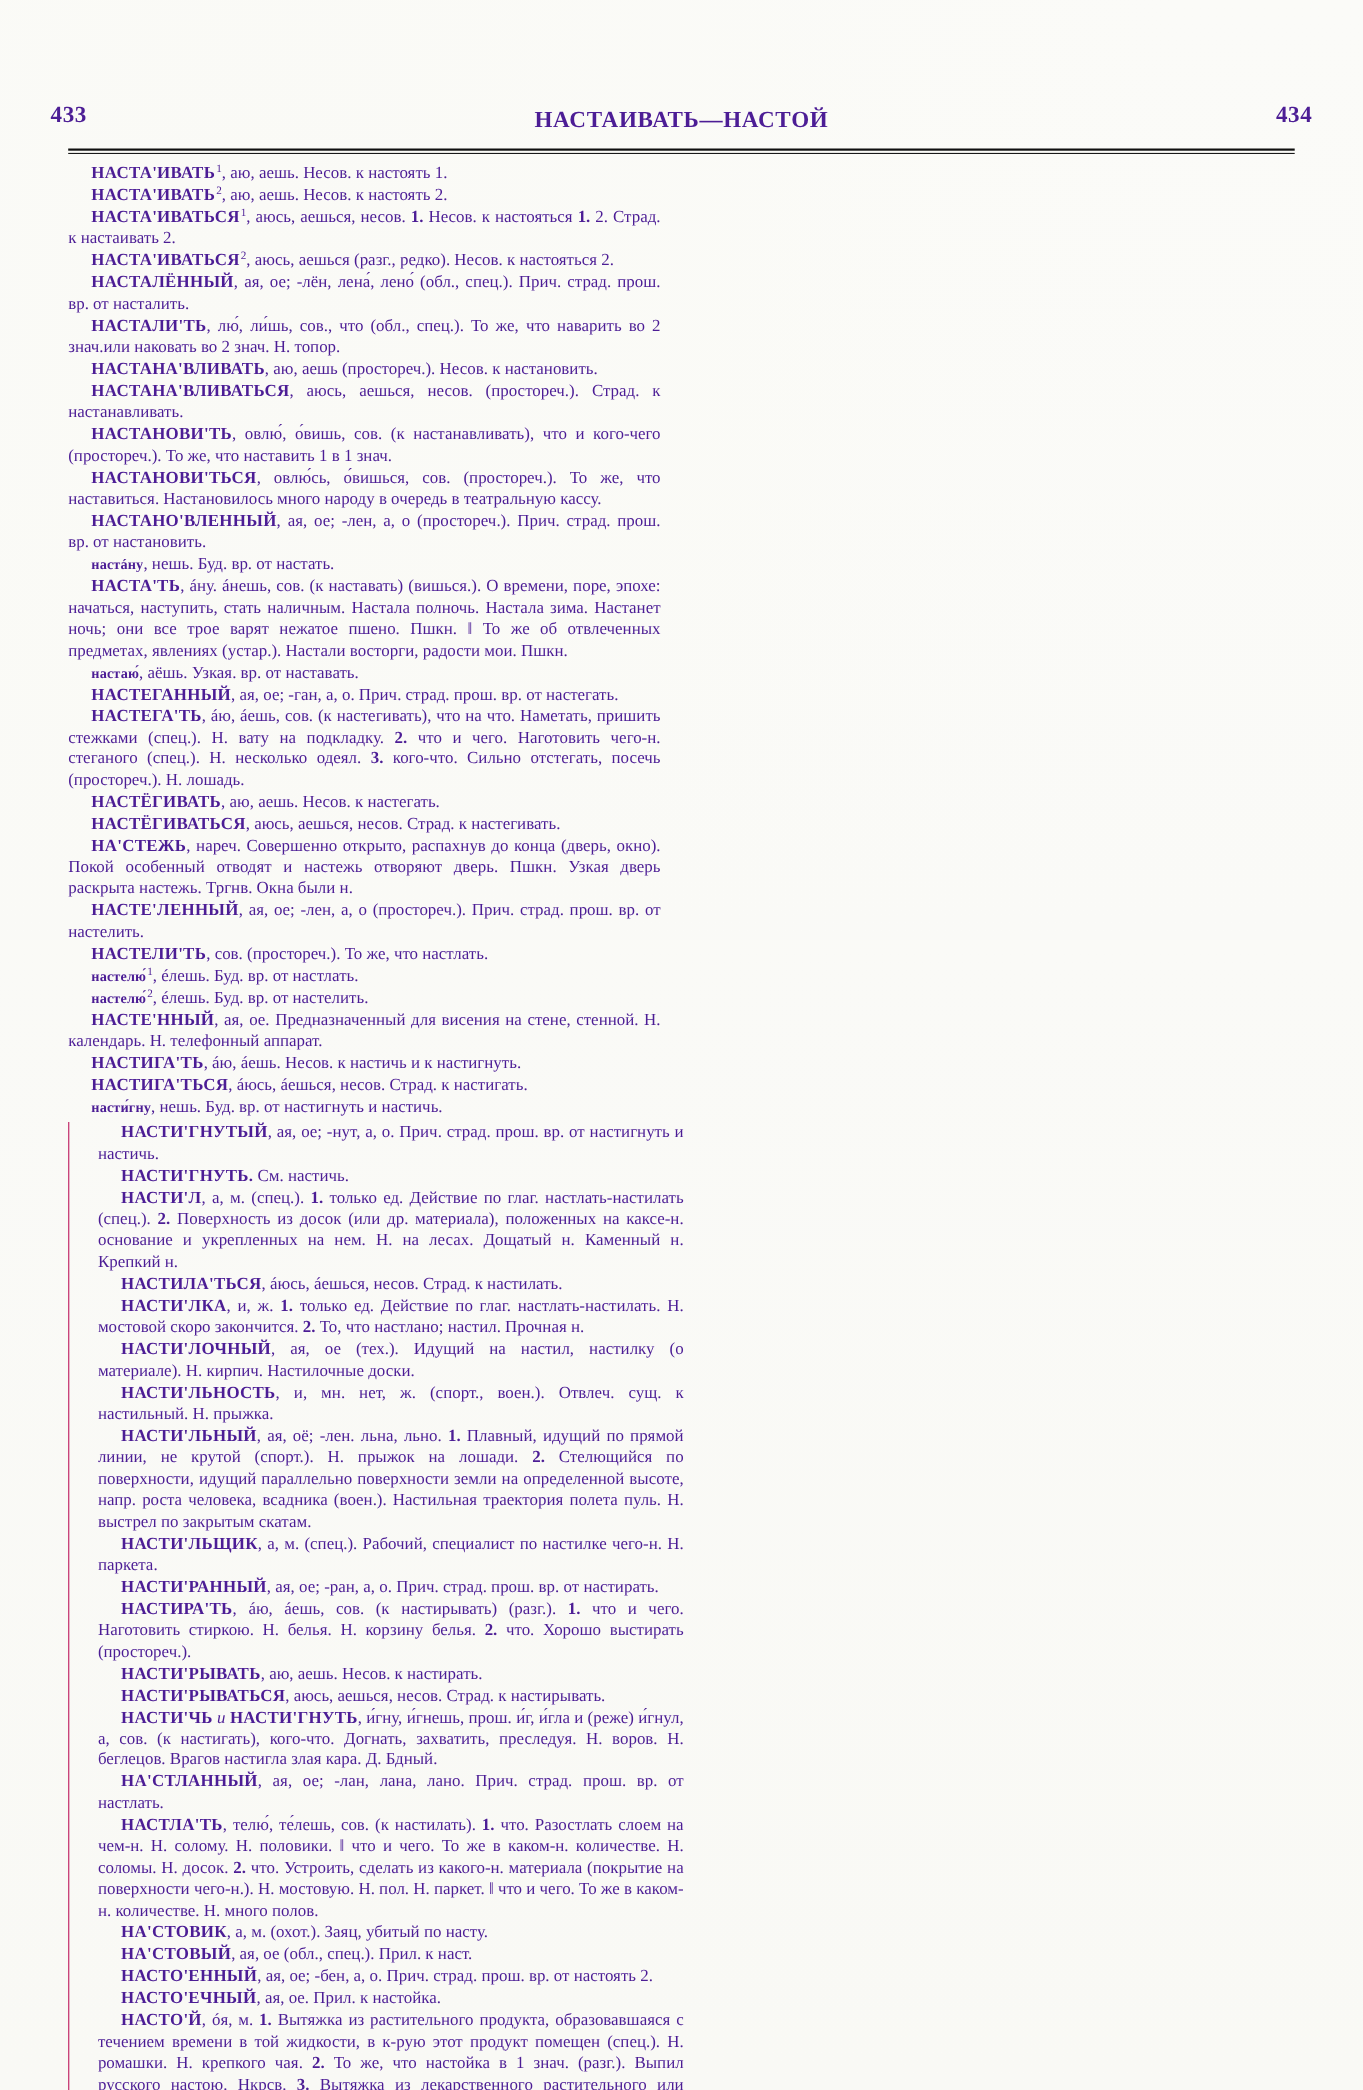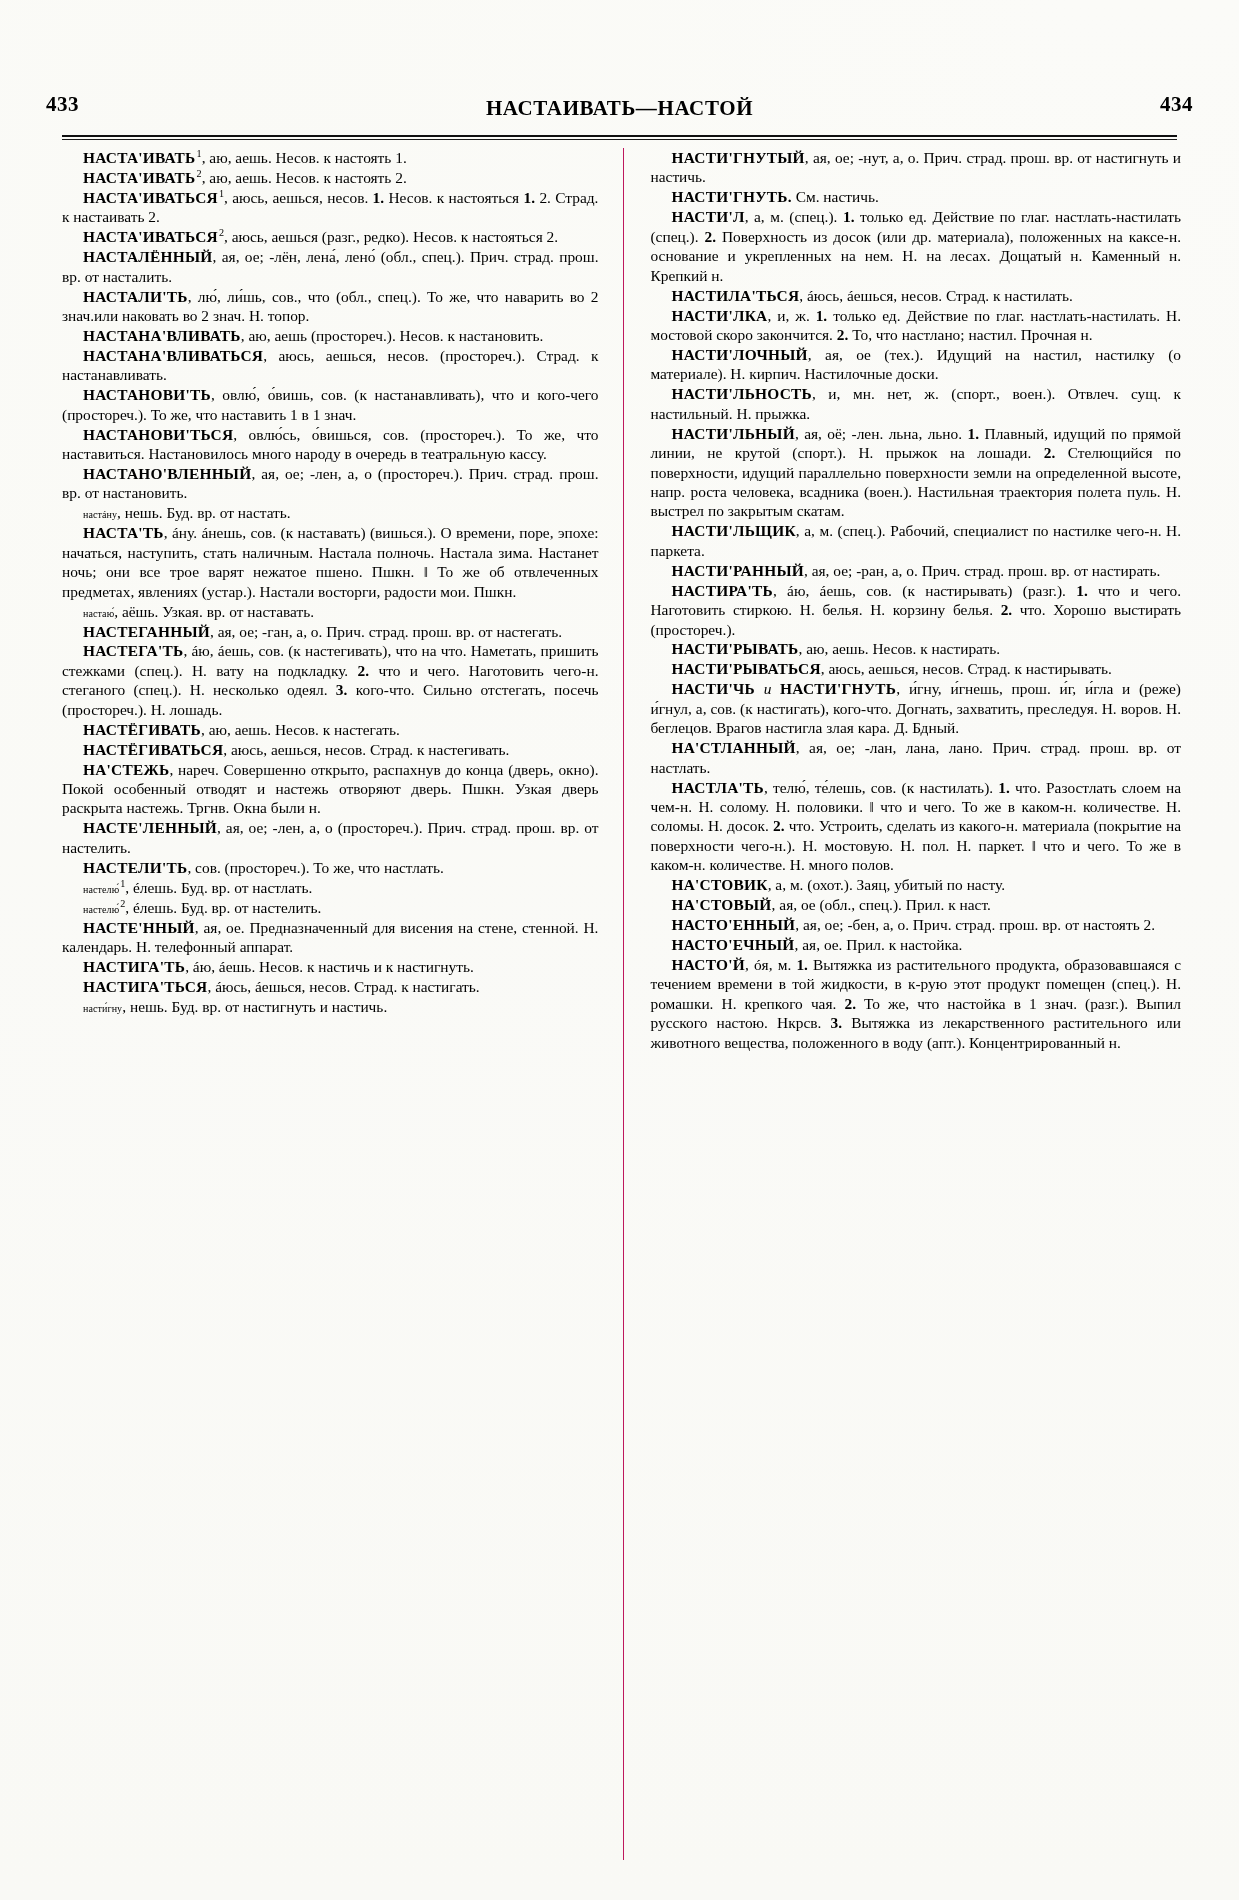--- a/index.html
+++ b/index.html
@@ -10,21 +10,21 @@
   }
   .page {
     position: relative;
     width: 1239px;
     height: 1900px;
     margin: 0 auto;
     background: #fdfdfb;
     box-sizing: border-box;
     overflow: hidden;
     font-family: "Liberation Serif", "DejaVu Serif", serif;
-    color: #000000;
+    color: #4c1d95;
   }
   
   .page::before {
     content: "";
     position: absolute;
     inset: 0;
     background:
       radial-gradient(ellipse at 18% 12%, rgba(250,250,246,0.95) 0%, rgba(250,249,245,0) 60%),
       linear-gradient(180deg, #fbfbf8 0%, #fafaf7 45%, #f9f9f5 100%);
     pointer-events: none;
@@ -69,20 +69,21 @@
   .rule-thin  { height: 1px; background: #1a1a1a; }
 
   .columns {
     position: absolute;
     top: 148px;
     left: 62px;
     right: 58px;
     bottom: 40px;
     display: flex;
     gap: 4px;
+    flex-direction: column;
   }
   .col {
     width: 50%;
     box-sizing: border-box;
     font-size: 15.4px;
     line-height: 1.262;
     text-align: justify;
     text-justify: inter-word;
     hyphens: manual;
   }
@@ -93,22 +94,22 @@
     margin: 0;
     text-indent: 21px;
   }
   p.entry + p.entry { margin-top: 0.5px; }
 
   .hw {
     font-weight: bold;
     letter-spacing: 0.25px;
   }
   .hw-sm {
-    font-weight: normal;
-    font-size: 10px;
+    font-weight: bold;
+    font-size: 13px;
     letter-spacing: 0.1px;
   }
   i, .it { font-style: italic; }
   .sup {
     font-size: 0.66em;
     vertical-align: super;
     line-height: 0;
     padding-left: 1px;
   }
   .num { font-weight: bold; }

